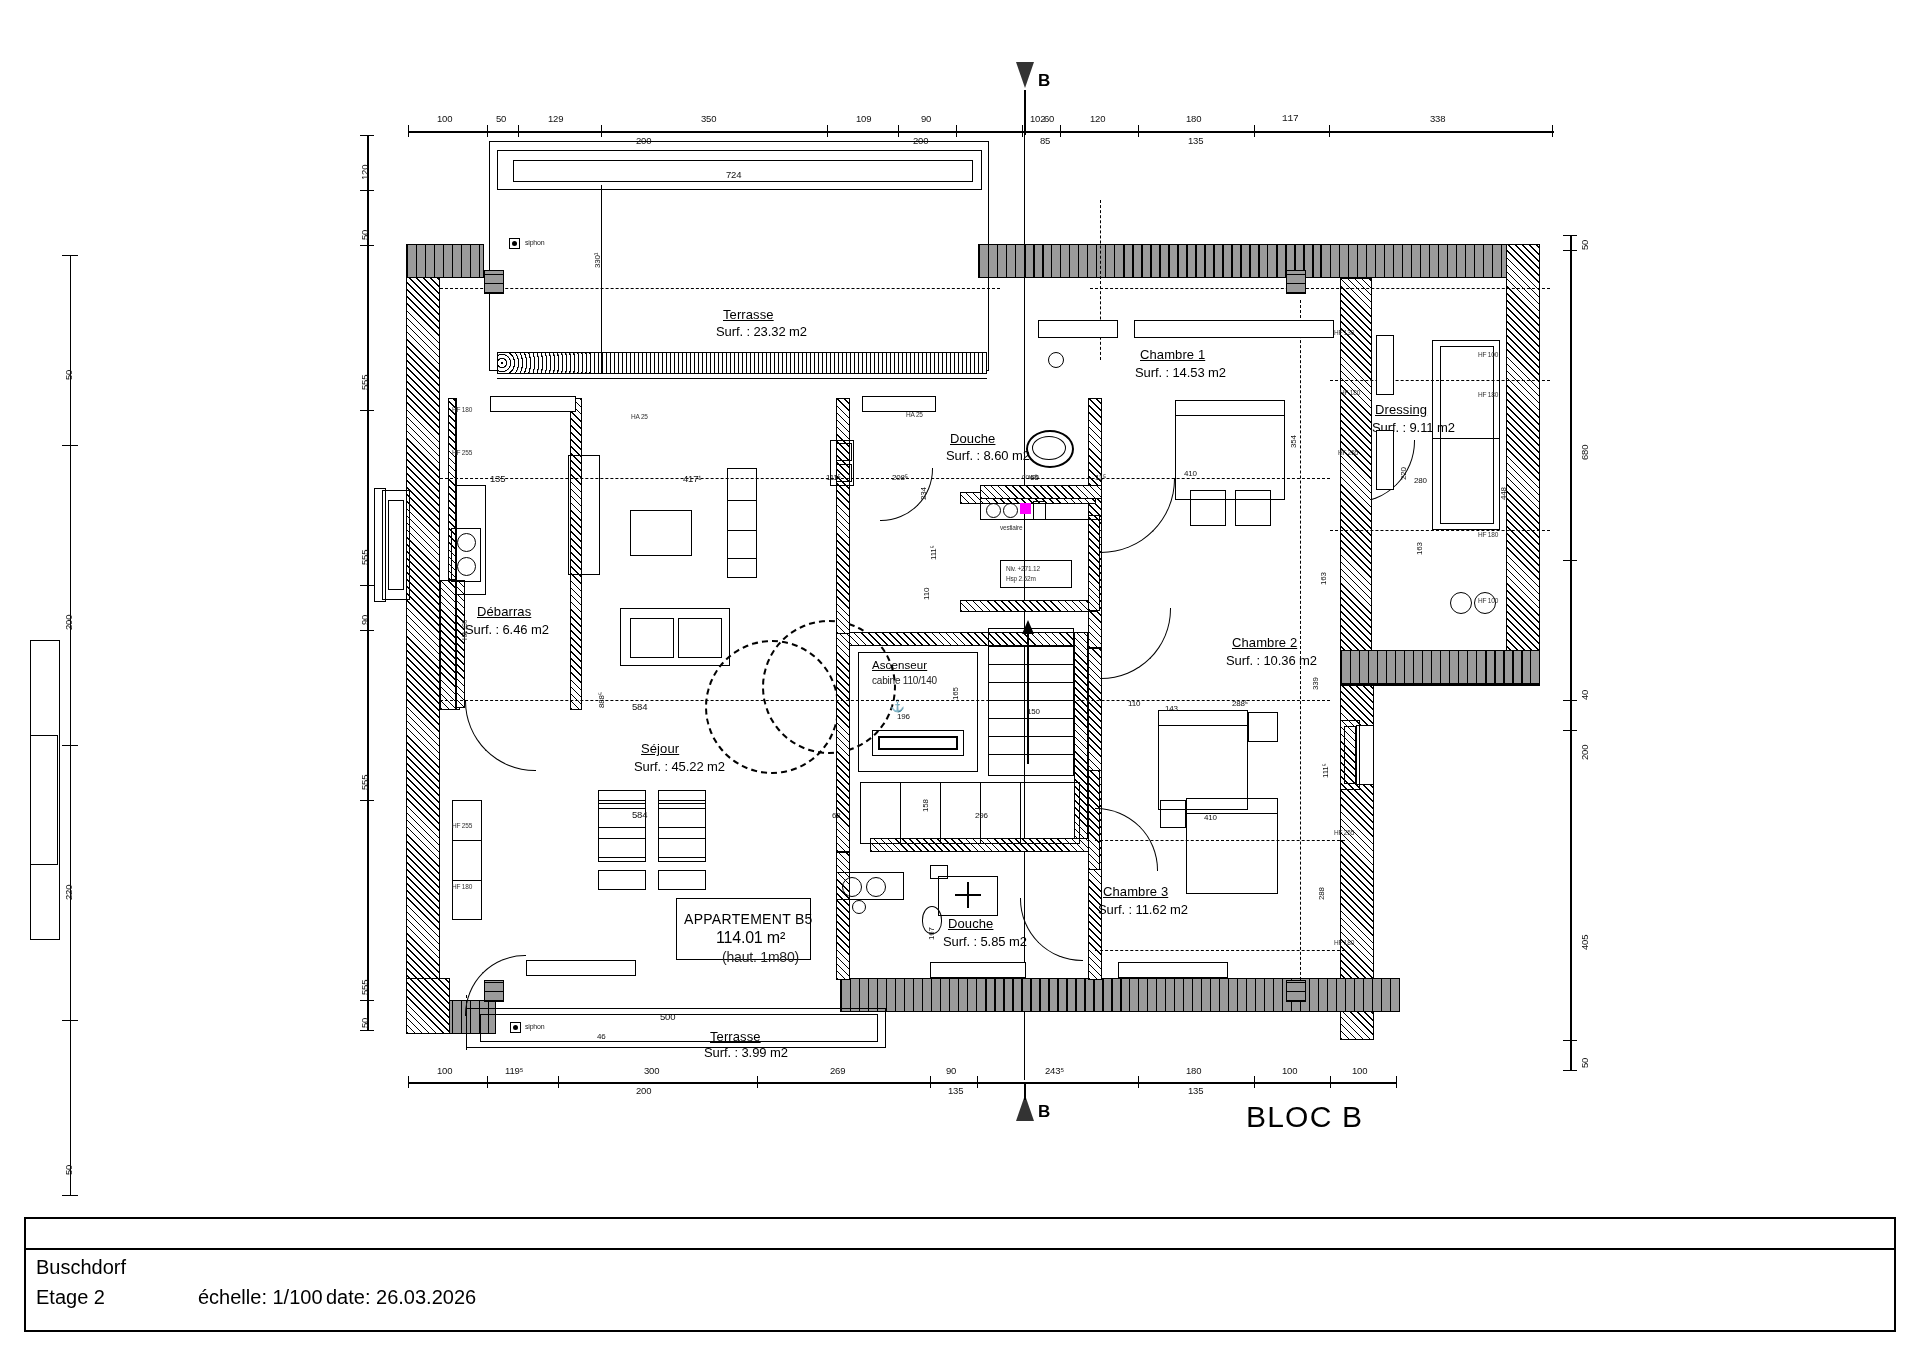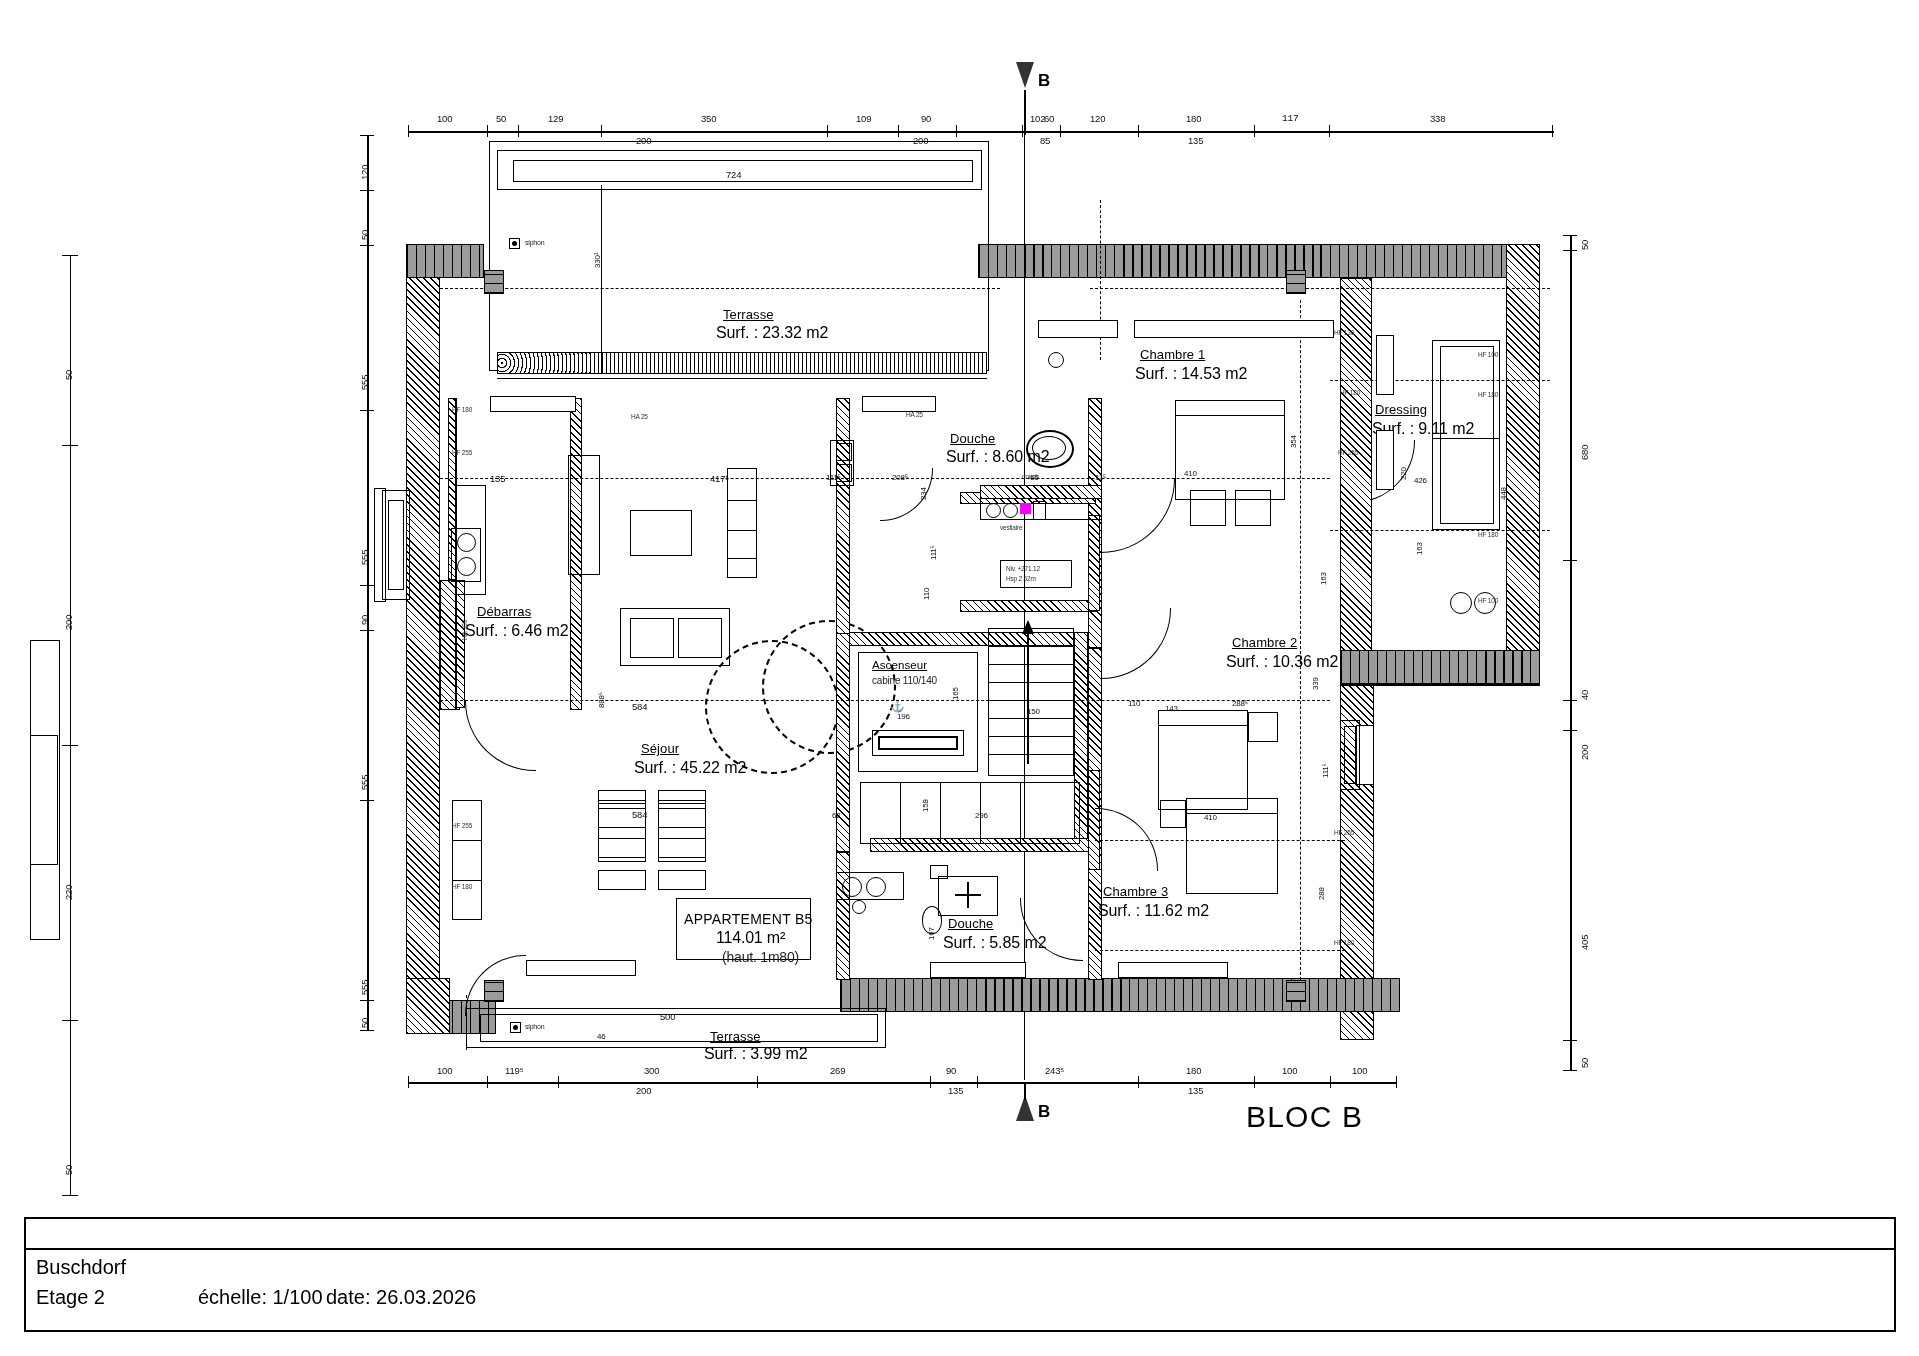--- a/index.html
+++ b/index.html
@@ -34,21 +34,21 @@
     background-image:repeating-radial-gradient(circle at 4px 50%,#000 0 1px,#fff 1.3px 4px);
   }
 
   
   .t{position:absolute;font-family:"Liberation Sans",sans-serif;white-space:nowrap;
      line-height:1;letter-spacing:-.2px;}
   .dim{font-size:9.5px;color:#111;}
   .dimS{font-size:8px;color:#111;}
   .vdim{transform-origin:0 0;transform:rotate(-90deg);}
   .roomname{font-size:13px;text-decoration:underline;letter-spacing:.1px;}
-  .roomsurf{font-size:16px;letter-spacing:-.1px;}
+  .roomsurf{font-size:13px;letter-spacing:-.1px;}
   .tiny{font-size:7px;color:#222;}
   .tiny2{font-size:6.5px;color:#333;}
 
   
   #titleblock{position:absolute;left:24px;top:1248px;width:1872px;height:84px;
      border:2px solid #000;box-sizing:border-box;}
   #tb-top{position:absolute;left:24px;top:1217px;width:1872px;height:32px;
      border:2px solid #000;border-bottom:none;box-sizing:border-box;}
   .tbt{position:absolute;font-size:20px;font-family:"Liberation Sans",sans-serif;}
 
@@ -406,21 +406,21 @@
     <div class="t roomname" style="left:1375px;top:403px;">Dressing</div>
     <div class="t roomsurf" style="left:1372px;top:421px;">Surf. : 9.11 m2</div>
     <div class="box" style="left:1432px;top:340px;width:68px;height:190px;"></div>
     <div class="box" style="left:1440px;top:346px;width:54px;height:178px;"></div>
     <div class="ln hl" style="left:1432px;top:438px;width:68px;"></div>
     <div style="position:absolute;left:1450px;top:592px;width:20px;height:20px;
          border:1.5px solid #000;border-radius:50%;"></div>
     <div style="position:absolute;left:1474px;top:592px;width:20px;height:20px;
          border:1.5px solid #000;border-radius:50%;"></div>
     <div class="t dimS vdim" style="left:1400px;top:480px;">220</div>
-    <div class="t dimS" style="left:1414px;top:477px;">426</div>
+    <div class="t dimS" style="left:1414px;top:477px;">280</div>
     <div class="t dimS vdim" style="left:1416px;top:555px;">163</div>
     <div class="t dimS vdim" style="left:1500px;top:500px;">448</div>
 
     <div style="position:absolute;left:1352px;top:440px;width:62px;height:62px;
          border-right:1.5px solid #000;border-bottom:1.5px solid #000;border-radius:0 0 62px 0;"></div>
   </div>
 
   <div class="wall-diag" style="left:1340px;top:278px;width:32px;height:406px;"></div>
   <div class="wall-grey" style="left:1340px;top:650px;width:200px;height:34px;"></div>
   <div class="ln hl2" style="left:1340px;top:684px;width:200px;"></div>
@@ -492,21 +492,21 @@
   <div style="position:absolute;left:440px;top:700px;width:890px;height:0;border-top:1px dashed #000;"></div>
   <div style="position:absolute;left:1090px;top:288px;width:460px;height:0;border-top:1px dashed #000;"></div>
   <div style="position:absolute;left:1330px;top:380px;width:220px;height:0;border-top:1px dashed #000;"></div>
   <div style="position:absolute;left:1330px;top:530px;width:220px;height:0;border-top:1px dashed #000;"></div>
   <div style="position:absolute;left:1095px;top:840px;width:250px;height:0;border-top:1px dashed #000;"></div>
   <div style="position:absolute;left:1095px;top:950px;width:250px;height:0;border-top:1px dashed #000;"></div>
   <div style="position:absolute;left:1300px;top:300px;width:0;height:700px;border-left:1px dashed #000;"></div>
   <div style="position:absolute;left:1100px;top:200px;width:0;height:160px;border-left:1px dashed #000;"></div>
 
   <div class="t dim" style="left:490px;top:474px;">135</div>
-  <div class="t dim" style="left:683px;top:474px;margin-left:27px;">417¹</div>
+  <div class="t dim" style="left:683px;top:474px;">417¹</div>
   <div class="t dimS" style="left:826px;top:474px;">111⁵</div>
   <div class="t dimS" style="left:892px;top:474px;">208⁵</div>
   <div class="t dimS vdim" style="left:920px;top:500px;">234</div>
   <div class="t dimS vdim" style="left:923px;top:600px;">110</div>
   <div class="t dimS" style="left:1030px;top:474px;">66</div>
   <div class="t dimS" style="left:1095px;top:474px;text-align:center;">11⁵</div>
   <div class="t dimS vdim" style="left:930px;top:560px;">111⁵</div>
   <div class="t dimS vdim" style="left:598px;top:708px;">888⁵</div>
   <div class="t dim" style="left:632px;top:702px;">584</div>
   <div class="t dim" style="left:632px;top:810px;">584</div>

